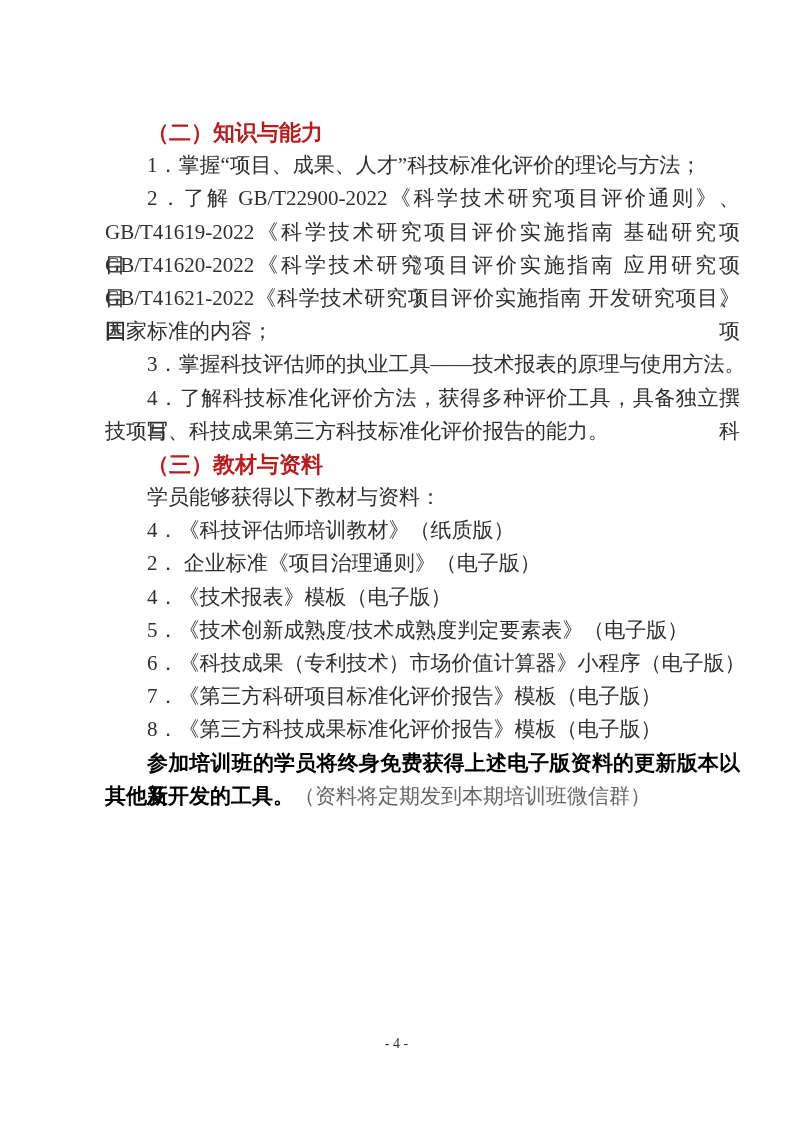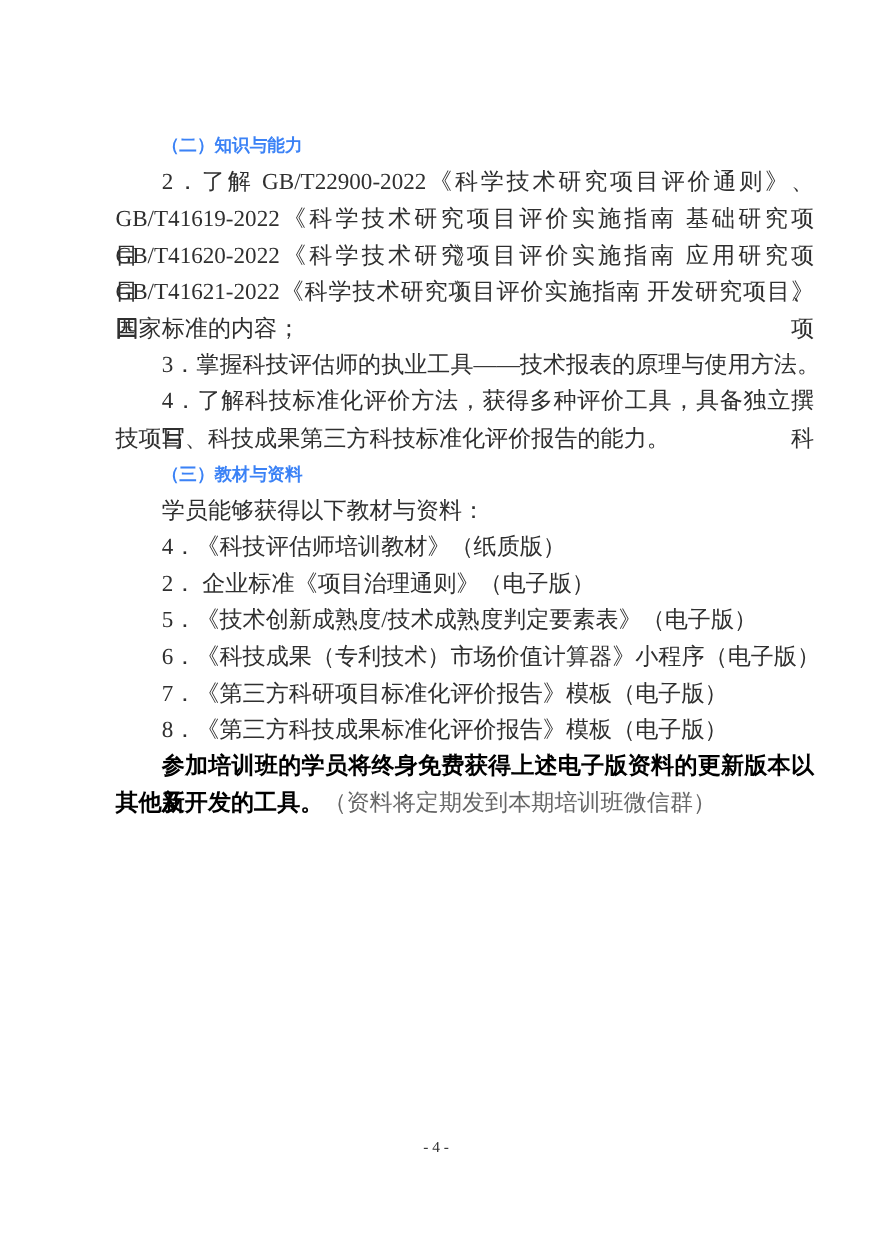--- a/index.html
+++ b/index.html
@@ -35,22 +35,22 @@
   }
   
   .just {
     white-space: normal;
     text-align: justify;
     text-align-last: justify;
   }
   .heading {
     font-family: Liberation Sans, sans-serif;
     font-weight: 700;
-    font-size: 16px;
-    color: #3b82f6;
+    font-size: 22px;
+    color: #b91c1c;
   }
   .bold {
     font-weight: 700;
     color: #000000;
   }
   .note {
     font-weight: 400;
     color: #666666;
   }
   .footer {
@@ -65,38 +65,40 @@
   }
 </style>
 </head>
 <body>
 
 <div class="page">
   <div class="content">
 
     <div class="line heading ind">（二）知识与能力</div>
 
+    <div class="line ind">1．掌握“项目、成果、人才”科技标准化评价的理论与方法；</div>
 
     <div class="line ind just">2．了解 GB/T22900-2022《科学技术研究项目评价通则》、</div>
     <div class="line just">GB/T41619-2022《科学技术研究项目评价实施指南 基础研究项目》、</div>
     <div class="line just">GB/T41620-2022《科学技术研究项目评价实施指南 应用研究项目》、</div>
     <div class="line just">GB/T41621-2022《科学技术研究项目评价实施指南 开发研究项目》四项</div>
     <div class="line">国家标准的内容；</div>
 
     <div class="line ind">3．掌握科技评估师的执业工具——技术报表的原理与使用方法。</div>
 
     <div class="line ind just">4．了解科技标准化评价方法，获得多种评价工具，具备独立撰写科</div>
     <div class="line">技项目、科技成果第三方科技标准化评价报告的能力。</div>
 
     <div class="line heading ind">（三）教材与资料</div>
 
     <div class="line ind">学员能够获得以下教材与资料：</div>
 
     <div class="line ind">4．《科技评估师培训教材》（纸质版）</div>
     <div class="line ind">2． 企业标准《项目治理通则》（电子版）</div>
+    <div class="line ind">4．《技术报表》模板（电子版）</div>
     <div class="line ind">5．《技术创新成熟度/技术成熟度判定要素表》（电子版）</div>
     <div class="line ind">6．《科技成果（专利技术）市场价值计算器》小程序（电子版）</div>
     <div class="line ind">7．《第三方科研项目标准化评价报告》模板（电子版）</div>
     <div class="line ind">8．《第三方科技成果标准化评价报告》模板（电子版）</div>
 
     <div class="line bold ind just">参加培训班的学员将终身免费获得上述电子版资料的更新版本以及</div>
     <div class="line">
       <span class="bold">其他新开发的工具。</span><span class="note">（资料将定期发到本期培训班微信群）</span>
     </div>
 

